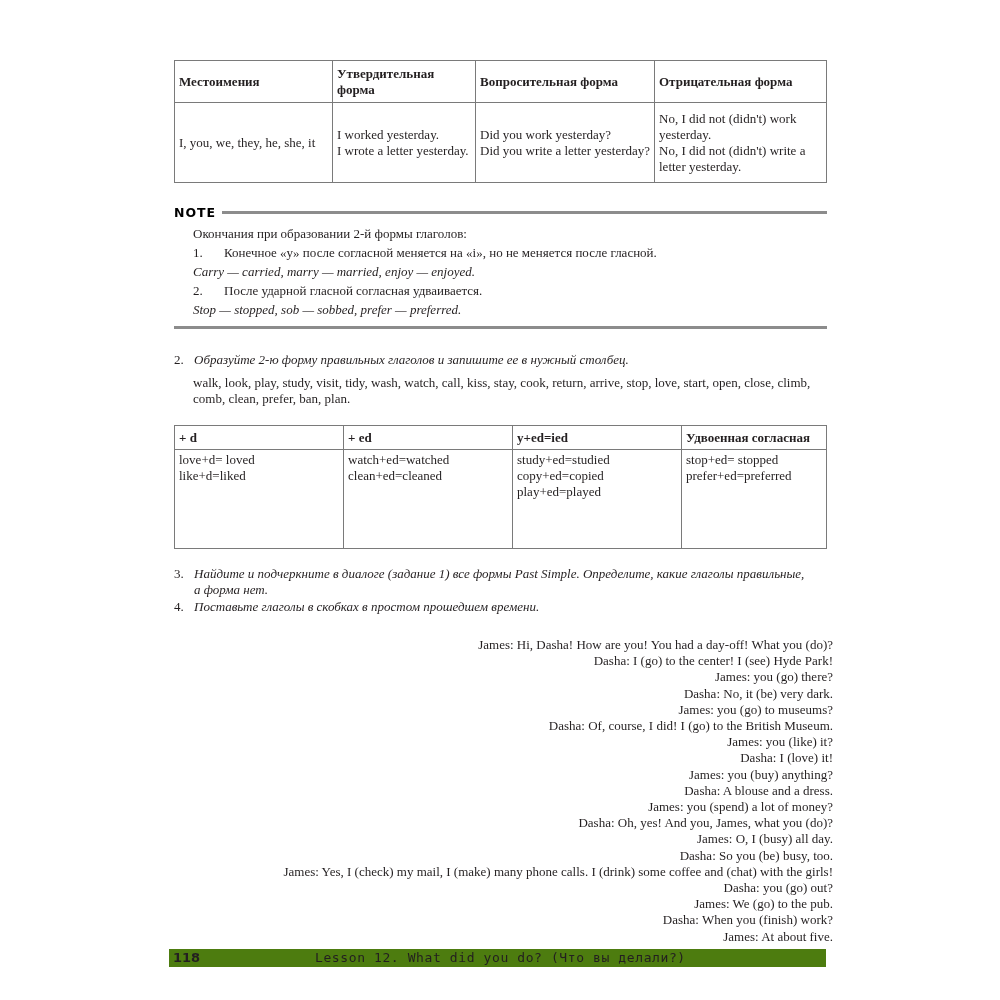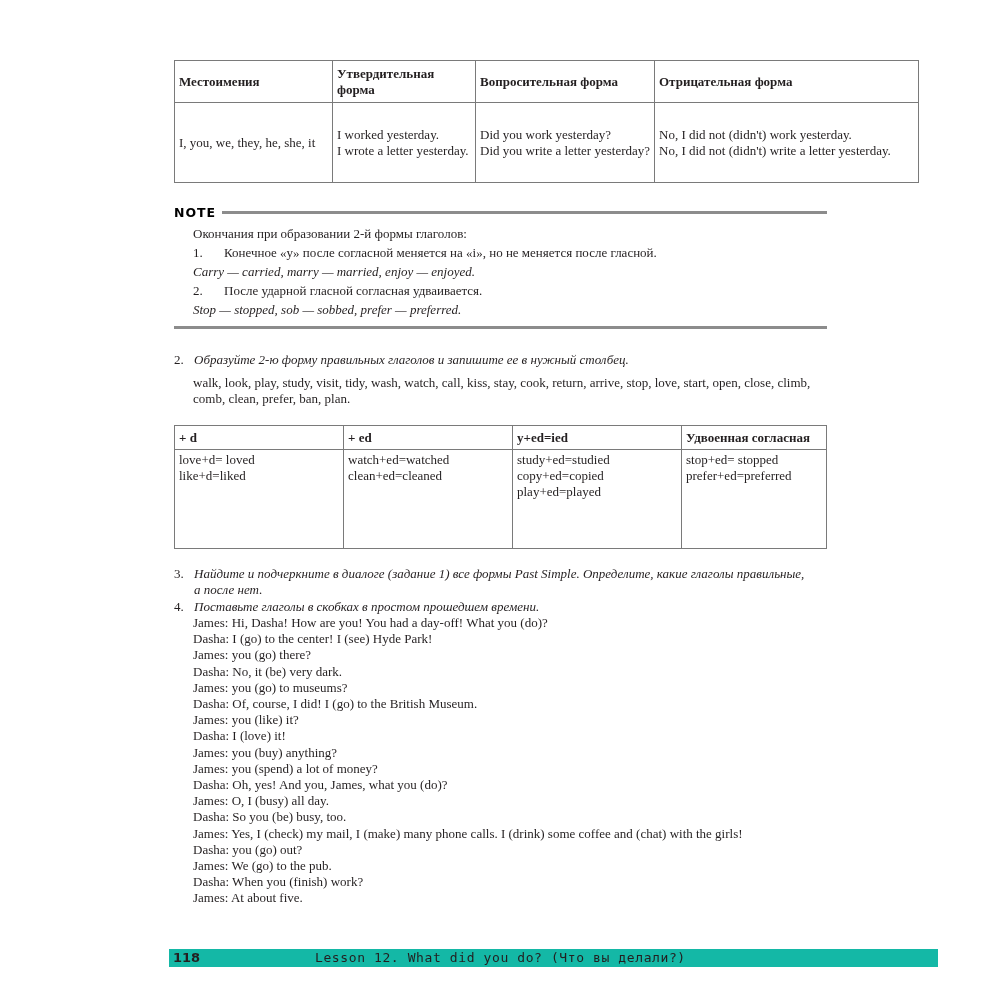--- a/index.html
+++ b/index.html
@@ -6,21 +6,21 @@
     body {
       width: 1000px; height: 1000px; background: #ffffff; position: relative;
       font-family: "Liberation Serif", "DejaVu Serif", serif; color: #231f20;
       overflow: hidden;
     }
     .page { position: absolute; left: 0; top: 0; width: 1000px; height: 1000px; }
 
     
     table { border-collapse: collapse; }
     .t1 {
-      position: absolute; left: 174px; top: 60px; width: 745px;
+      position: absolute; left: 174px; top: 60px; width: 653px;
       font-size: 13px; line-height: 16px; border-radius: 29px;
     }
     .t1 td, .t1 th { border: 1px solid #7a7a7a; padding: 2px 4px; vertical-align: middle; text-align: left; }
     .t1 th { font-weight: bold; height: 37px; }
     .t1 td { height: 75px; }
     .t1 .c1 { width: 149px; }
     .t1 .c2 { width: 134px; }
     .t1 .c3 { width: 170px; }
 
     
@@ -48,26 +48,26 @@
       font-size: 13px; line-height: 16px;
     }
     .t2 th, .t2 td { border: 1px solid #7a7a7a; padding: 2px 4px; text-align: left; vertical-align: top; }
     .t2 th { font-weight: bold; height: 19px; vertical-align: middle; }
     .t2 td { height: 94px; }
     .t2 .c { width: 160px; }
 
     .task3 { left: 174px; top: 566px; width: 660px; }
     .task3 .cont { padding-left: 20px; }
     .task4 { left: 174px; top: 599px; width: 660px; }
-    .dialog { position: absolute; left: 193px; top: 615px; width: 640px; font-size: 13px; line-height: 16.2px; }
+    .dialog { position: absolute; left: 193px; top: 637px; width: 640px; font-size: 13px; line-height: 16.2px; text-align: right; }
     .dialog .line { white-space: nowrap; }
 
     
     .footer {
-      position: absolute; left: 169px; top: 949px; width: 769px; height: 18px; background: #14b8a6;
+      position: absolute; left: 169px; top: 949px; width: 657px; height: 18px; background: #4d7c0f;
       font-family: "DejaVu Sans Mono", monospace; color: #231f20;
     }
     .footer .pg { position: absolute; left: 4px; top: 0; font-family: "DejaVu Sans", sans-serif; font-weight: bold; font-size: 13px; line-height: 18px; }
     .footer .ttl { position: absolute; left: 146px; top: 0; font-size: 13px; line-height: 18px; letter-spacing: 0.6px; }
   </style>
 </head>
 <body>
 
 <div class="page">
 
@@ -144,36 +144,37 @@
       <td>
         <div>stop+ed= stopped</div>
         <div>prefer+ed=preferred</div>
       </td>
     </tr>
   </tbody>
     </table>
 
   <div class="task task3">
     <div><span class="num">3.</span><span class="it">Найдите и подчеркните в диалоге (задание 1) все формы Past Simple. Определите, какие глаголы правильные,</span></div>
-    <div class="cont it">а после нет.</div>
+    <div class="cont it">а форма нет.</div>
   </div>
 
   <div class="task task4">
     <span class="num">4.</span><span class="it">Поставьте глаголы в скобках в простом прошедшем времени.</span>
   </div>
   <div class="dialog" id="dialog">
       <div class="line">James: Hi, Dasha! How are you! You had a day-off! What you (do)?</div>
       <div class="line">Dasha: I (go) to the center! I (see) Hyde Park!</div>
       <div class="line">James: you (go) there?</div>
       <div class="line">Dasha: No, it (be) very dark.</div>
       <div class="line">James: you (go) to museums?</div>
       <div class="line">Dasha: Of, course, I did! I (go) to the British Museum.</div>
       <div class="line">James: you (like) it?</div>
       <div class="line">Dasha: I (love) it!</div>
       <div class="line">James: you (buy) anything?</div>
+      <div class="line">Dasha: A blouse and a dress.</div>
       <div class="line">James: you (spend) a lot of money?</div>
       <div class="line">Dasha: Oh, yes! And you, James, what you (do)?</div>
       <div class="line">James: O, I (busy) all day.</div>
       <div class="line">Dasha: So you (be) busy, too.</div>
       <div class="line">James: Yes, I (check) my mail, I (make) many phone calls. I (drink) some coffee and (chat) with the girls!</div>
       <div class="line">Dasha: you (go) out?</div>
       <div class="line">James: We (go) to the pub.</div>
       <div class="line">Dasha: When you (finish) work?</div>
       <div class="line">James: At about five.</div>
     </div>

